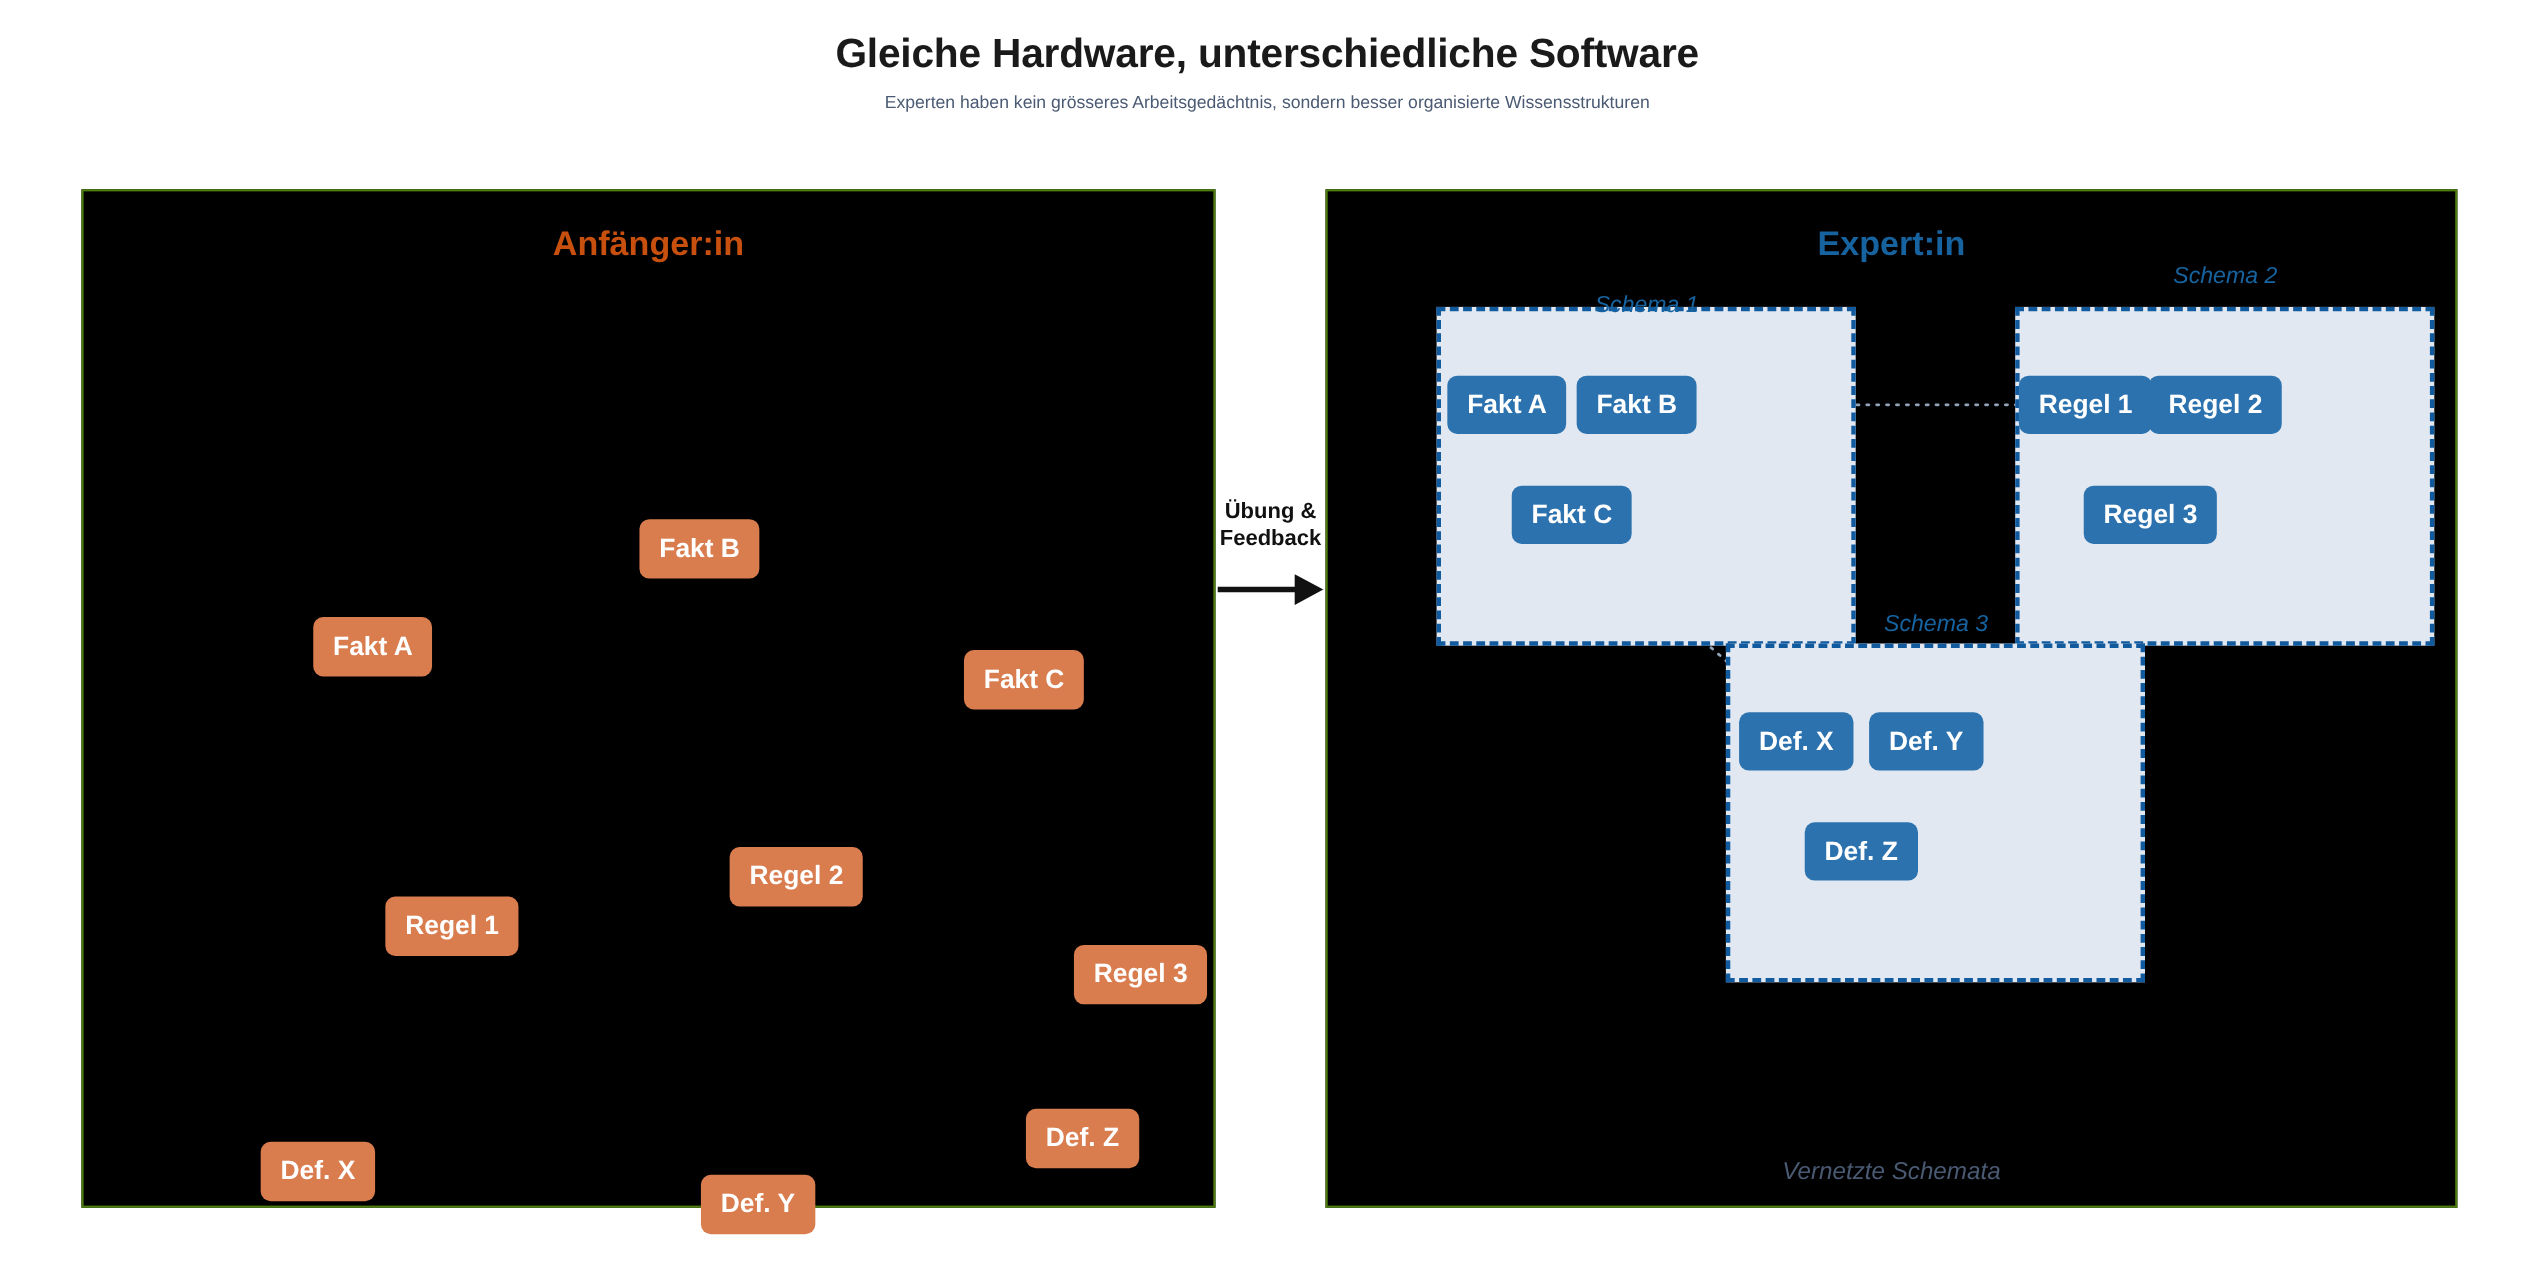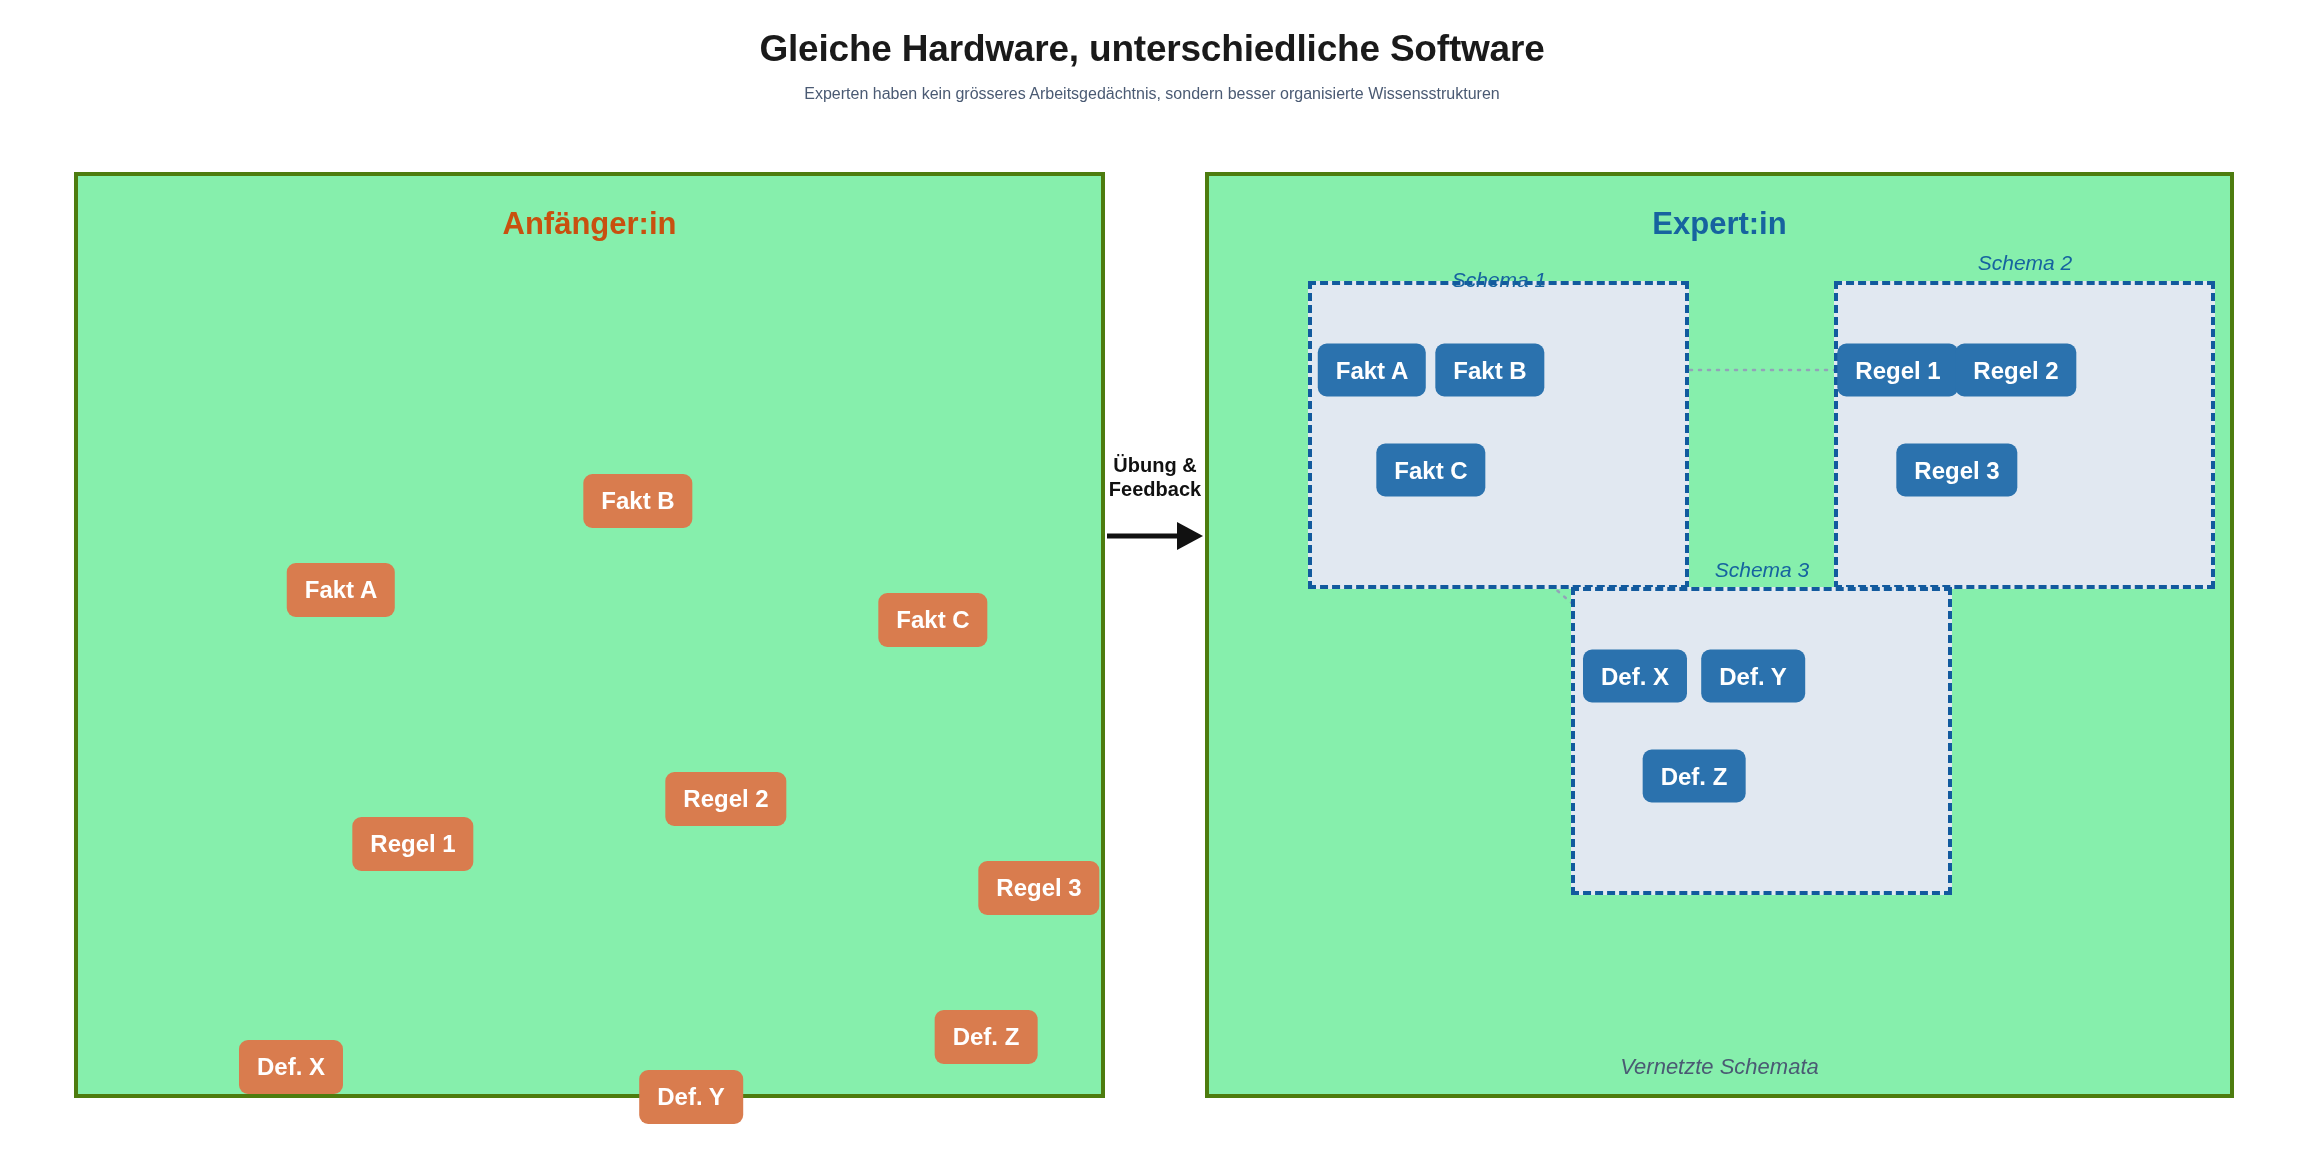--- a/index.html
+++ b/index.html
@@ -35,22 +35,22 @@
     width: 2304px;
     text-align: center;
     font-size: 16px;
     font-weight: normal;
     color: #4a5a73;
   }
 
   
   .panel {
     position: absolute;
-    background: #86efac;
-    border: 4px solid #4d7c0f;
+    background: #000000;
+    border: 2px solid #4d7c0f;
     box-sizing: border-box;
   }
   #novice-panel {
     left: 74px;
     top: 172px;
     width: 1031px;
     height: 926px;
   }
   #expert-panel {
     left: 1205px;
@@ -228,21 +228,21 @@
       <line x1="426" y1="500" x2="485" y2="600" stroke="#5590c4" stroke-width="4"></line>
       <line x1="544" y1="500" x2="485" y2="600" stroke="#5590c4" stroke-width="4"></line>
     </svg>
   <div id="expert-schemas">
       <div class="schema-box" style="left: 99px; top: 105px; width: 381px; height: 308px; border-color: rgb(18, 90, 158); background: rgb(225, 232, 241);"></div>
       <div class="schema-label" style="left: 290px; top: 75px; margin-top: 17px;">Schema 1</div>
       <div class="node" style="left: 163px; top: 194px; background: rgb(43, 114, 174);">Fakt A</div>
       <div class="node" style="left: 281px; top: 194px; background: rgb(43, 114, 174);">Fakt B</div>
       <div class="node" style="left: 222px; top: 294px; background: rgb(43, 114, 174);">Fakt C</div>
       <div class="schema-box" style="left: 625px; top: 105px; width: 381px; height: 308px; border-color: rgb(18, 90, 158); background: rgb(225, 232, 241);"></div>
-      <div class="schema-label" style="left: 816px; top: 75px;">Schema 2</div>
+      <div class="schema-label" style="left: 816px; top: 65px;">Schema 2</div>
       <div class="node" style="left: 689px; top: 194px; background: rgb(43, 114, 174);">Regel 1</div>
       <div class="node" style="left: 807px; top: 194px; background: rgb(43, 114, 174);">Regel 2</div>
       <div class="node" style="left: 748px; top: 294px; background: rgb(43, 114, 174);">Regel 3</div>
       <div class="schema-box" style="left: 362px; top: 411px; width: 381px; height: 308px; border-color: rgb(18, 90, 158); background: rgb(225, 232, 241);"></div>
       <div class="schema-label" style="left: 553px; top: 382px;">Schema 3</div>
       <div class="node" style="left: 426px; top: 500px; background: rgb(43, 114, 174);">Def. X</div>
       <div class="node" style="left: 544px; top: 500px; background: rgb(43, 114, 174);">Def. Y</div>
       <div class="node" style="left: 485px; top: 600px; background: rgb(43, 114, 174);">Def. Z</div>
     </div>
   <div class="panel-caption" id="expert-caption">Vernetzte Schemata</div>

